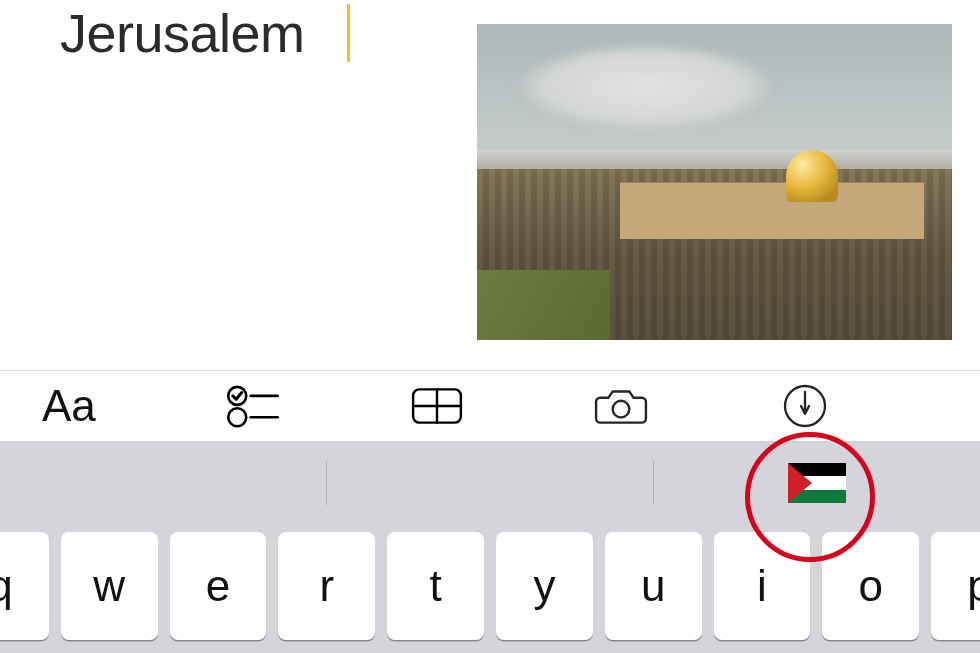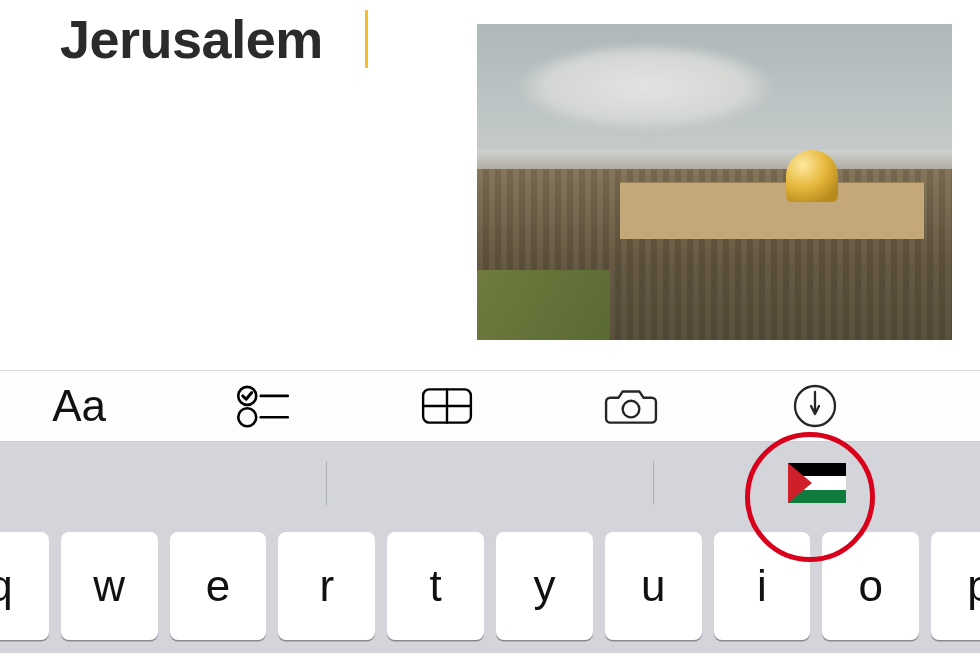--- a/index.html
+++ b/index.html
@@ -7,23 +7,23 @@
 
   .editor-area {
     position: relative;
     width: 100%;
     height: 370px;
     background: #fff;
   }
   .typed-text {
     position: absolute;
     left: 60px;
-    top: 8px;
+    top: 2px;
     font-size: 54px;
-    font-weight: 700;
+    font-weight: 400;
     color: #2b2b2b;
     letter-spacing: -0.5px;
     display: flex;
     align-items: center;
     gap: 40px;
   }
   .caret {
     display:inline-block;
     width: 3px;
     height: 58px;
@@ -61,21 +61,21 @@
     width: 100%;
     height: 72px;
     border-top: 1px solid #dcdcdc;
     border-bottom: 1px solid #cfcfcf;
     background: #fdfdfd;
     display: flex;
     align-items: center;
     padding-left: 42px;
     gap: 120px;
   }
-  .tb-btn { width: 64px; height: 54px; display:flex; align-items:center; justify-content:flex-end; }
+  .tb-btn { width: 64px; height: 54px; display:flex; align-items:center; justify-content:flex-start; }
   .tb-btn svg { width: 54px; height: 48px; stroke:#000; stroke-width:2.3; fill:none; stroke-linecap:round; stroke-linejoin:round;}
   .aa-label{font-size:44px;font-weight:500;color:#111;}
 
   .suggestion-bar {
     width:100%;
     height:82px;
     background:#d3d5da;
     display:flex;
     align-items:center;
   }

